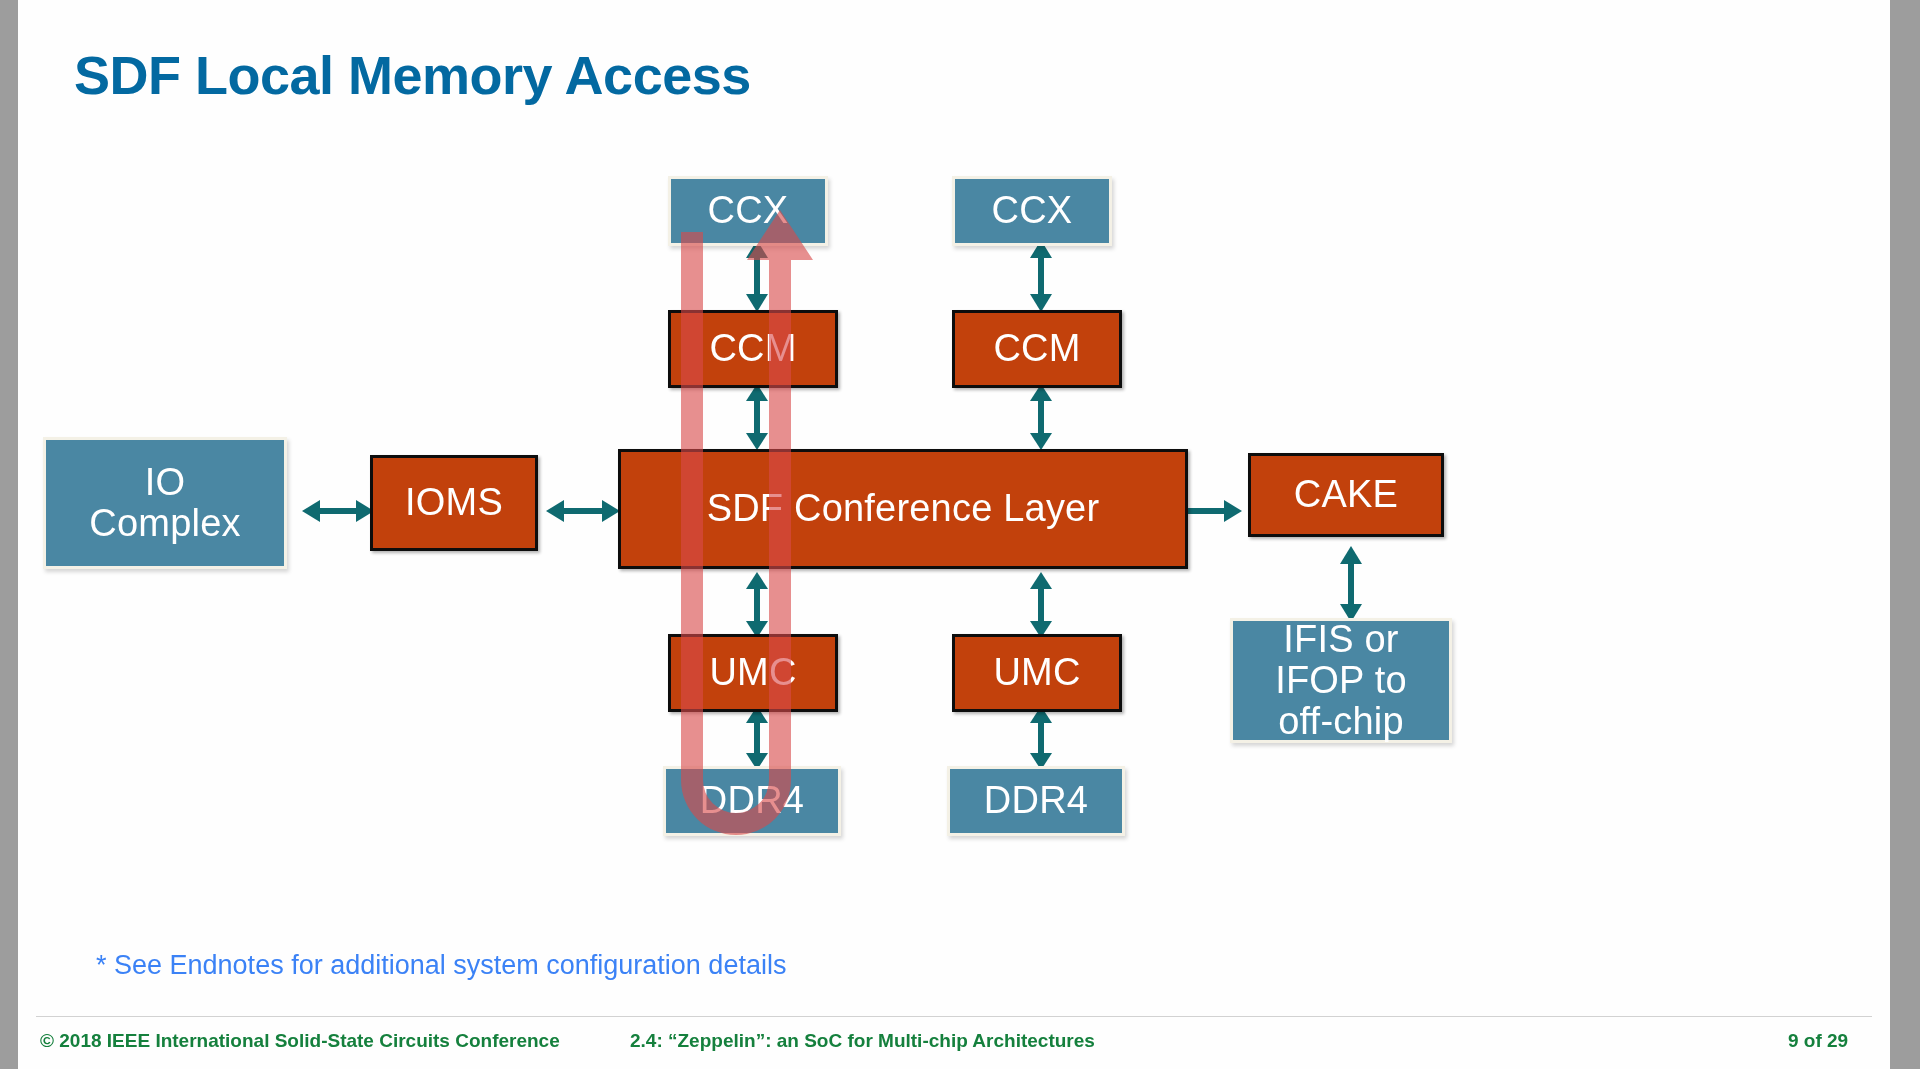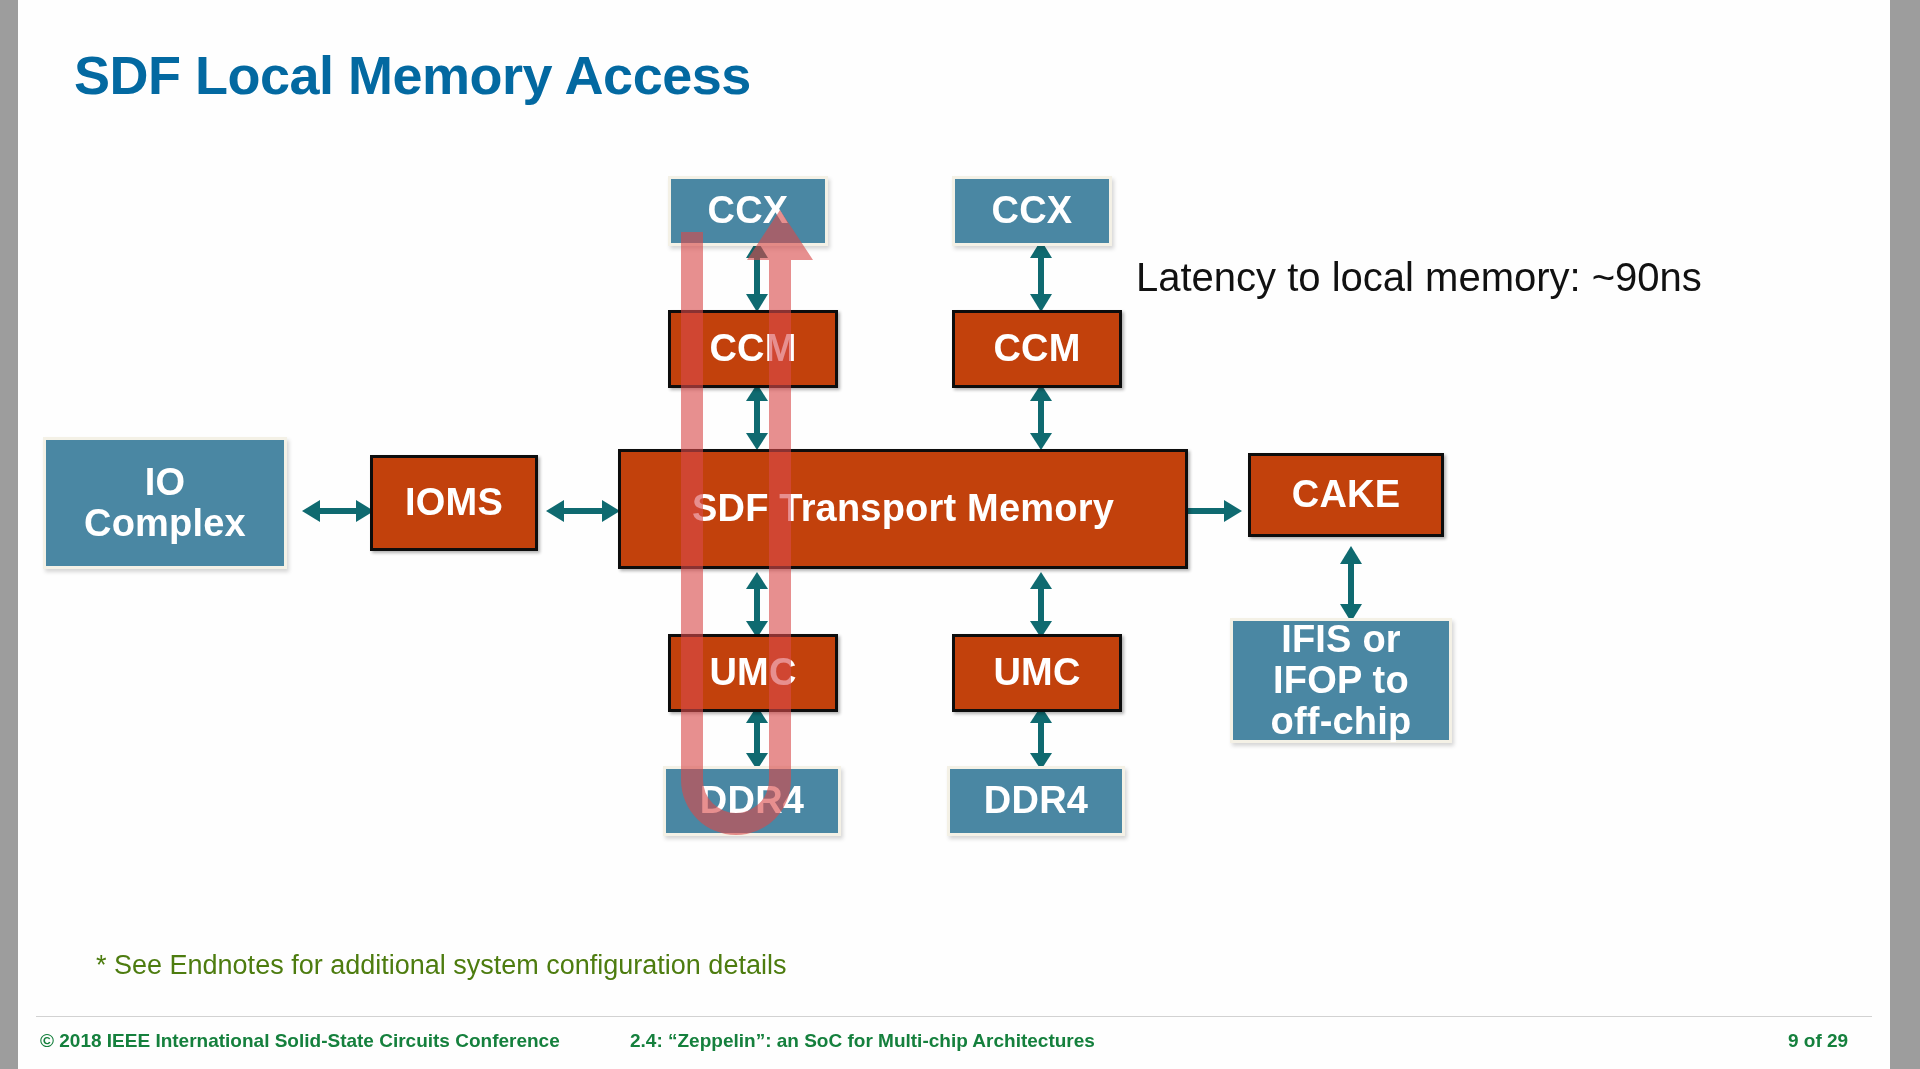--- a/index.html
+++ b/index.html
@@ -40,21 +40,20 @@
     box-sizing:border-box;
     display:flex;
     align-items:center;
     justify-content:center;
     text-align:center;
     color:#ffffff;
     font-size:38px;
     line-height:1.08;
     white-space:pre-line;
     letter-spacing:0.2px;
-    font-weight:bold;
   }
   .box.teal{
     background:#c2410c;
     border:3px solid #0d0d0d;
     box-shadow:2px 2px 3px rgba(0,0,0,0.30);
   }
   .box.steel{
     background:#4a87a3;
     border:3px solid #f4f1e6;
     box-shadow:2px 3px 4px rgba(0,0,0,0.16);
@@ -78,21 +77,21 @@
     font-size:40px;
     color:#111111;
     white-space:nowrap;
   }
 
   
   #endnote{
     position:absolute;
     left:78px; top:950px;
     font-size:27px;
-    color:#4d7c0f;
+    color:#3b82f6;
     white-space:nowrap;
   }
 
   
   #footer-rule{
     position:absolute;
     left:18px; top:1016px;
     width:1836px; height:1px;
     background:#d2d2d2;
   }
@@ -232,21 +231,21 @@
 
     <div class="box steel" style="left:934px;top:176px;width:160px;height:70px;">
       <span>CCX</span>
     </div>
 
     <div class="box teal" style="left:934px;top:310px;width:170px;height:78px;">
       <span>CCM</span>
     </div>
 
     <div class="box teal" style="left:600px;top:449px;width:570px;height:120px;">
-      <span>SDF Transport Memory</span>
+      <span>SDF Conference Layer</span>
     </div>
 
     <div class="box teal" style="left:650px;top:634px;width:170px;height:78px;">
       <span>UMC</span>
     </div>
 
     <div class="box steel" style="left:645px;top:766px;width:178px;height:70px;">
       <span>DDR4</span>
     </div>
 
@@ -281,21 +280,20 @@
                  L 751 260
                  L 751 780
                  A 33 33 0 0 1 685 780
                  L 685 232
                  Z"></path>
       </g>
     </svg>
 
   </div>
 
-  <div id="latency">Latency to local memory: ~90ns</div>
 
   <div id="endnote">* See Endnotes for additional system configuration details</div>
 
   <div id="footer-rule"></div>
   <div class="footer-txt" id="footer-left">© 2018 IEEE International Solid-State Circuits Conference</div>
   <div class="footer-txt" id="footer-center">2.4: “Zeppelin”: an SoC for Multi-chip Architectures</div>
   <div class="footer-txt" id="footer-right">9 of 29</div>
 
 </div>
 

